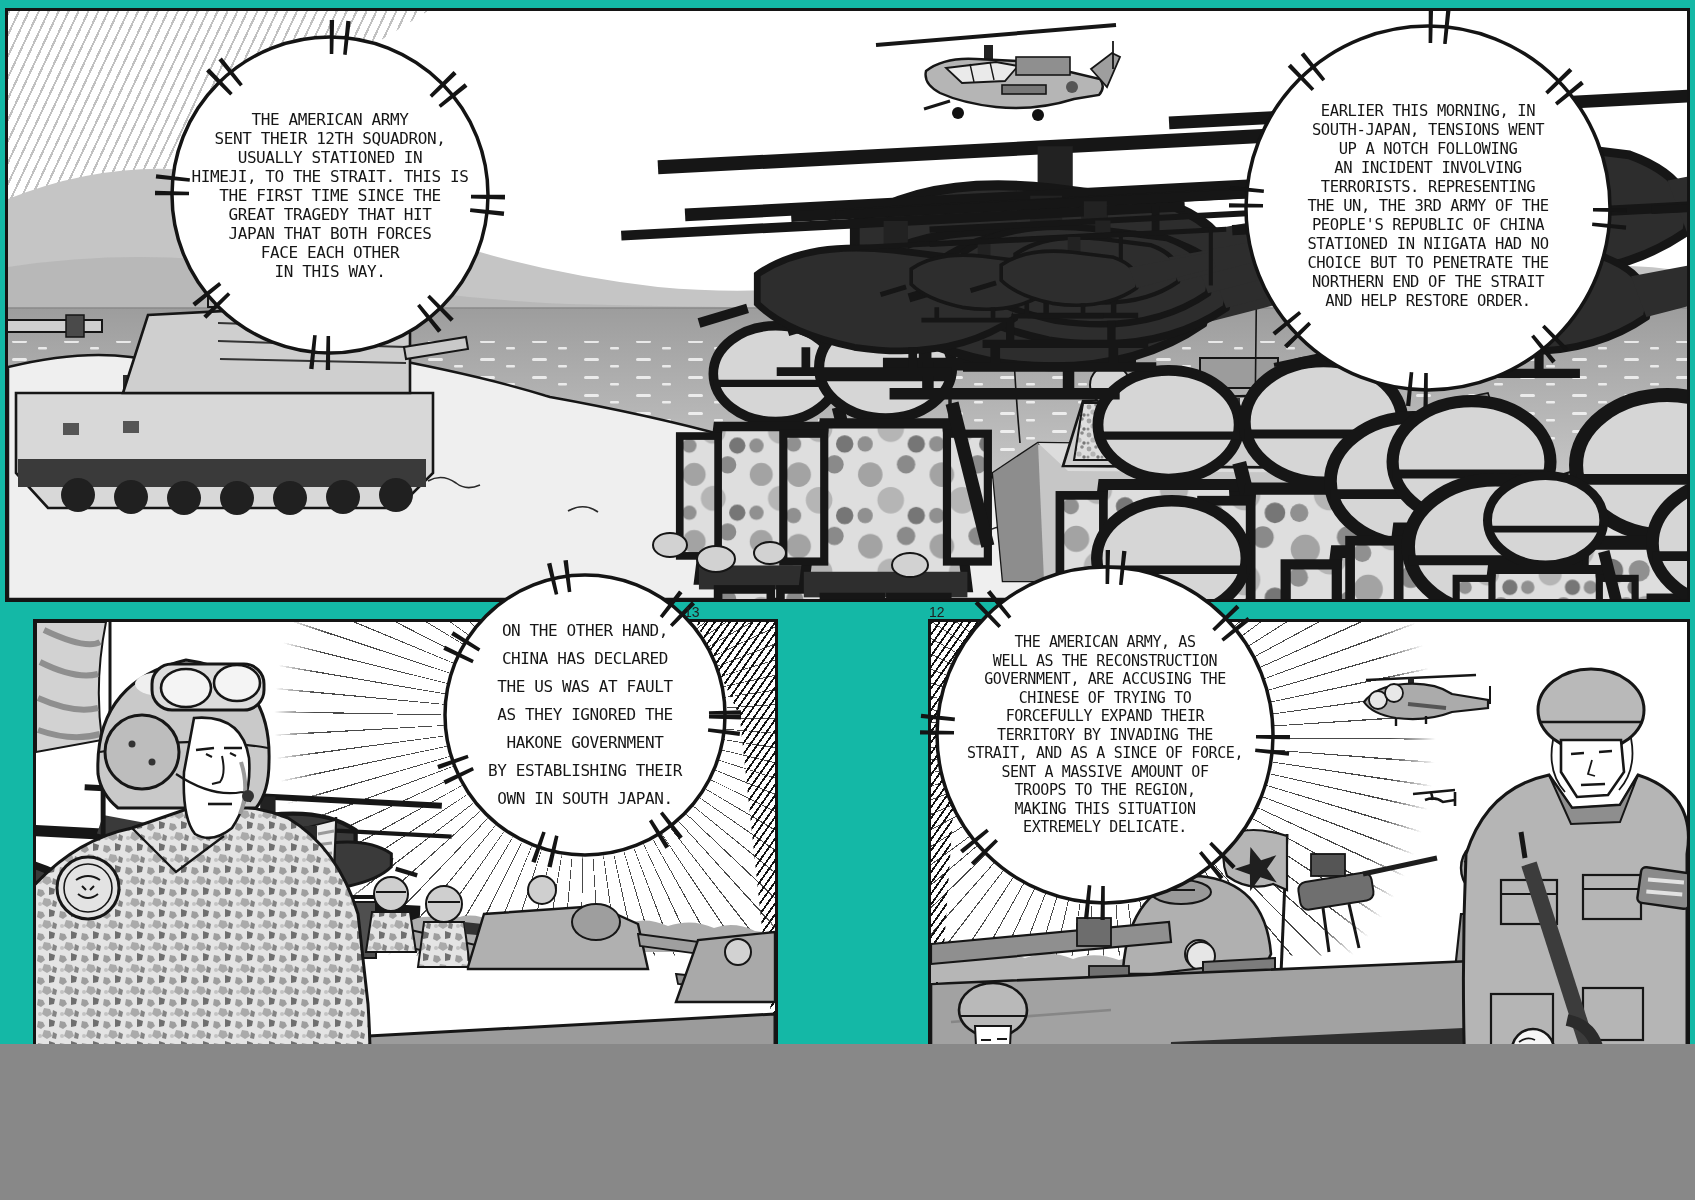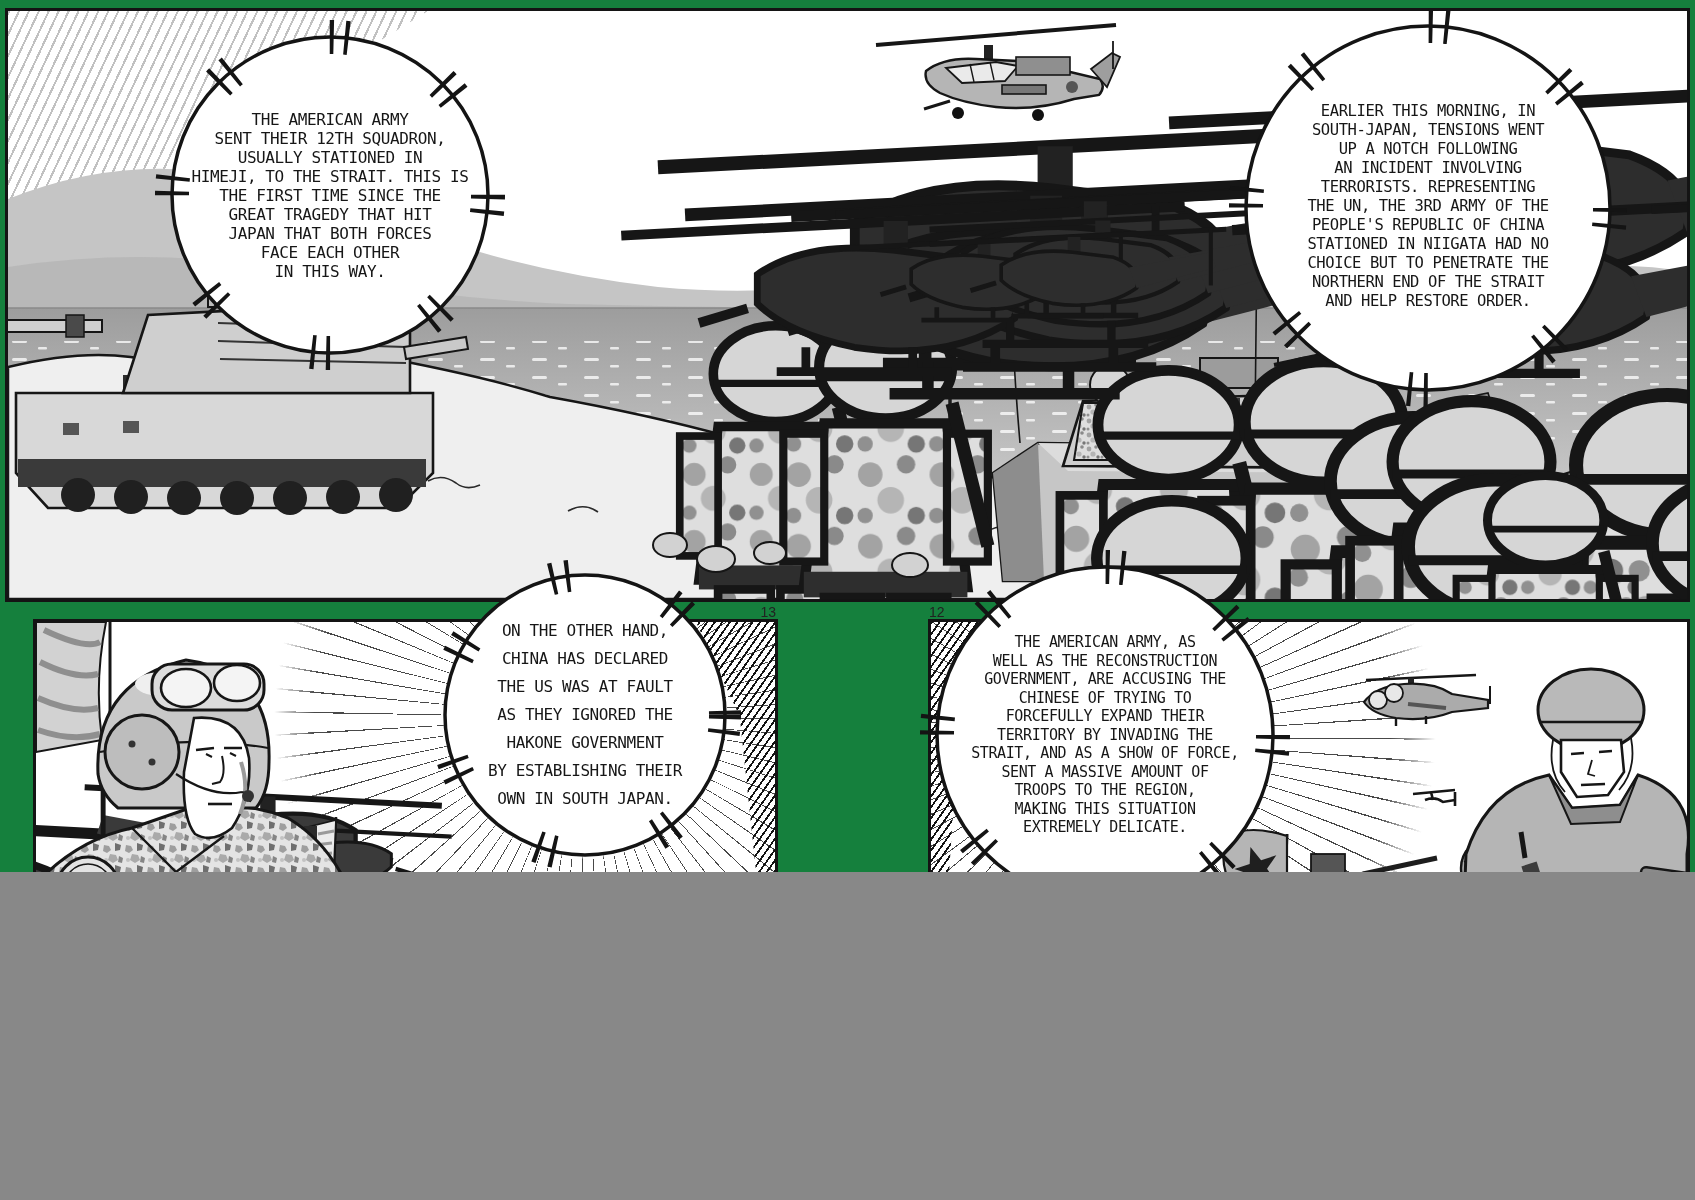--- a/index.html
+++ b/index.html
@@ -1,16 +1,16 @@
 <!DOCTYPE html>
 <html><head>
 <meta charset="utf-8">
 <style>
   html,body{margin:0;padding:0;background:#888;}
-  .sheet{position:relative;width:1695px;height:872px;background:#15803d;overflow:hidden;
+  .sheet{position:relative;width:1695px;height:1044px;background:#14b8a6;overflow:hidden;
          font-family:"DejaVu Sans Mono","Liberation Mono",monospace;}
   .panel{position:absolute;background:#fff;border:3px solid #141414;box-sizing:border-box;overflow:hidden;}
   .panel svg{position:absolute;left:0;top:0;}
   
   .speedlines{position:absolute;inset:0;pointer-events:none;
     clip-path:polygon(0 0,100% 0,100% 58%,0 58%);}
   .speedlines.bl{
     background:repeating-conic-gradient(from 0deg at 74.2% 16.6%,rgba(10,10,10,.75) 0deg .28deg,rgba(0,0,0,0) .28deg 4.3deg);
     -webkit-mask-image:radial-gradient(circle at 74.2% 16.6%,transparent 0 138px,#000 142px 270px,transparent 310px);
     mask-image:radial-gradient(circle at 74.2% 16.6%,transparent 0 138px,#000 142px 270px,transparent 310px);}
@@ -542,23 +542,23 @@
     <svg viewBox="0 0 420 420" width="420" height="420">
       <circle cx="210" cy="210" r="168" fill="#ffffff" stroke="#141414" stroke-width="3.5"></circle>
       <circle cx="210" cy="210" r="168" fill="none" stroke="#141414" stroke-width="34" stroke-dasharray="4 11 4 113"></circle>
     </svg>
     <div class="bubble-text">THE AMERICAN ARMY, AS
 WELL AS THE RECONSTRUCTION
 GOVERNMENT, ARE ACCUSING THE
 CHINESE OF TRYING TO
 FORCEFULLY EXPAND THEIR
 TERRITORY BY INVADING THE
-STRAIT, AND AS A SHOW OF FORCE,
+STRAIT, AND AS A SINCE OF FORCE,
 SENT A MASSIVE AMOUNT OF
 TROOPS TO THE REGION,
 MAKING THIS SITUATION
 EXTREMELY DELICATE.</div>
   </div>
 
-  <div class="pagenum" style="left:726px;top:604px;width:50px;text-align:right;">13</div>
+  <div class="pagenum" style="left:684px;top:604px;width:50px;text-align:left;">13</div>
   <div class="pagenum" style="left:929px;top:604px;">12</div>
 
 </div>
 
 </body></html>

